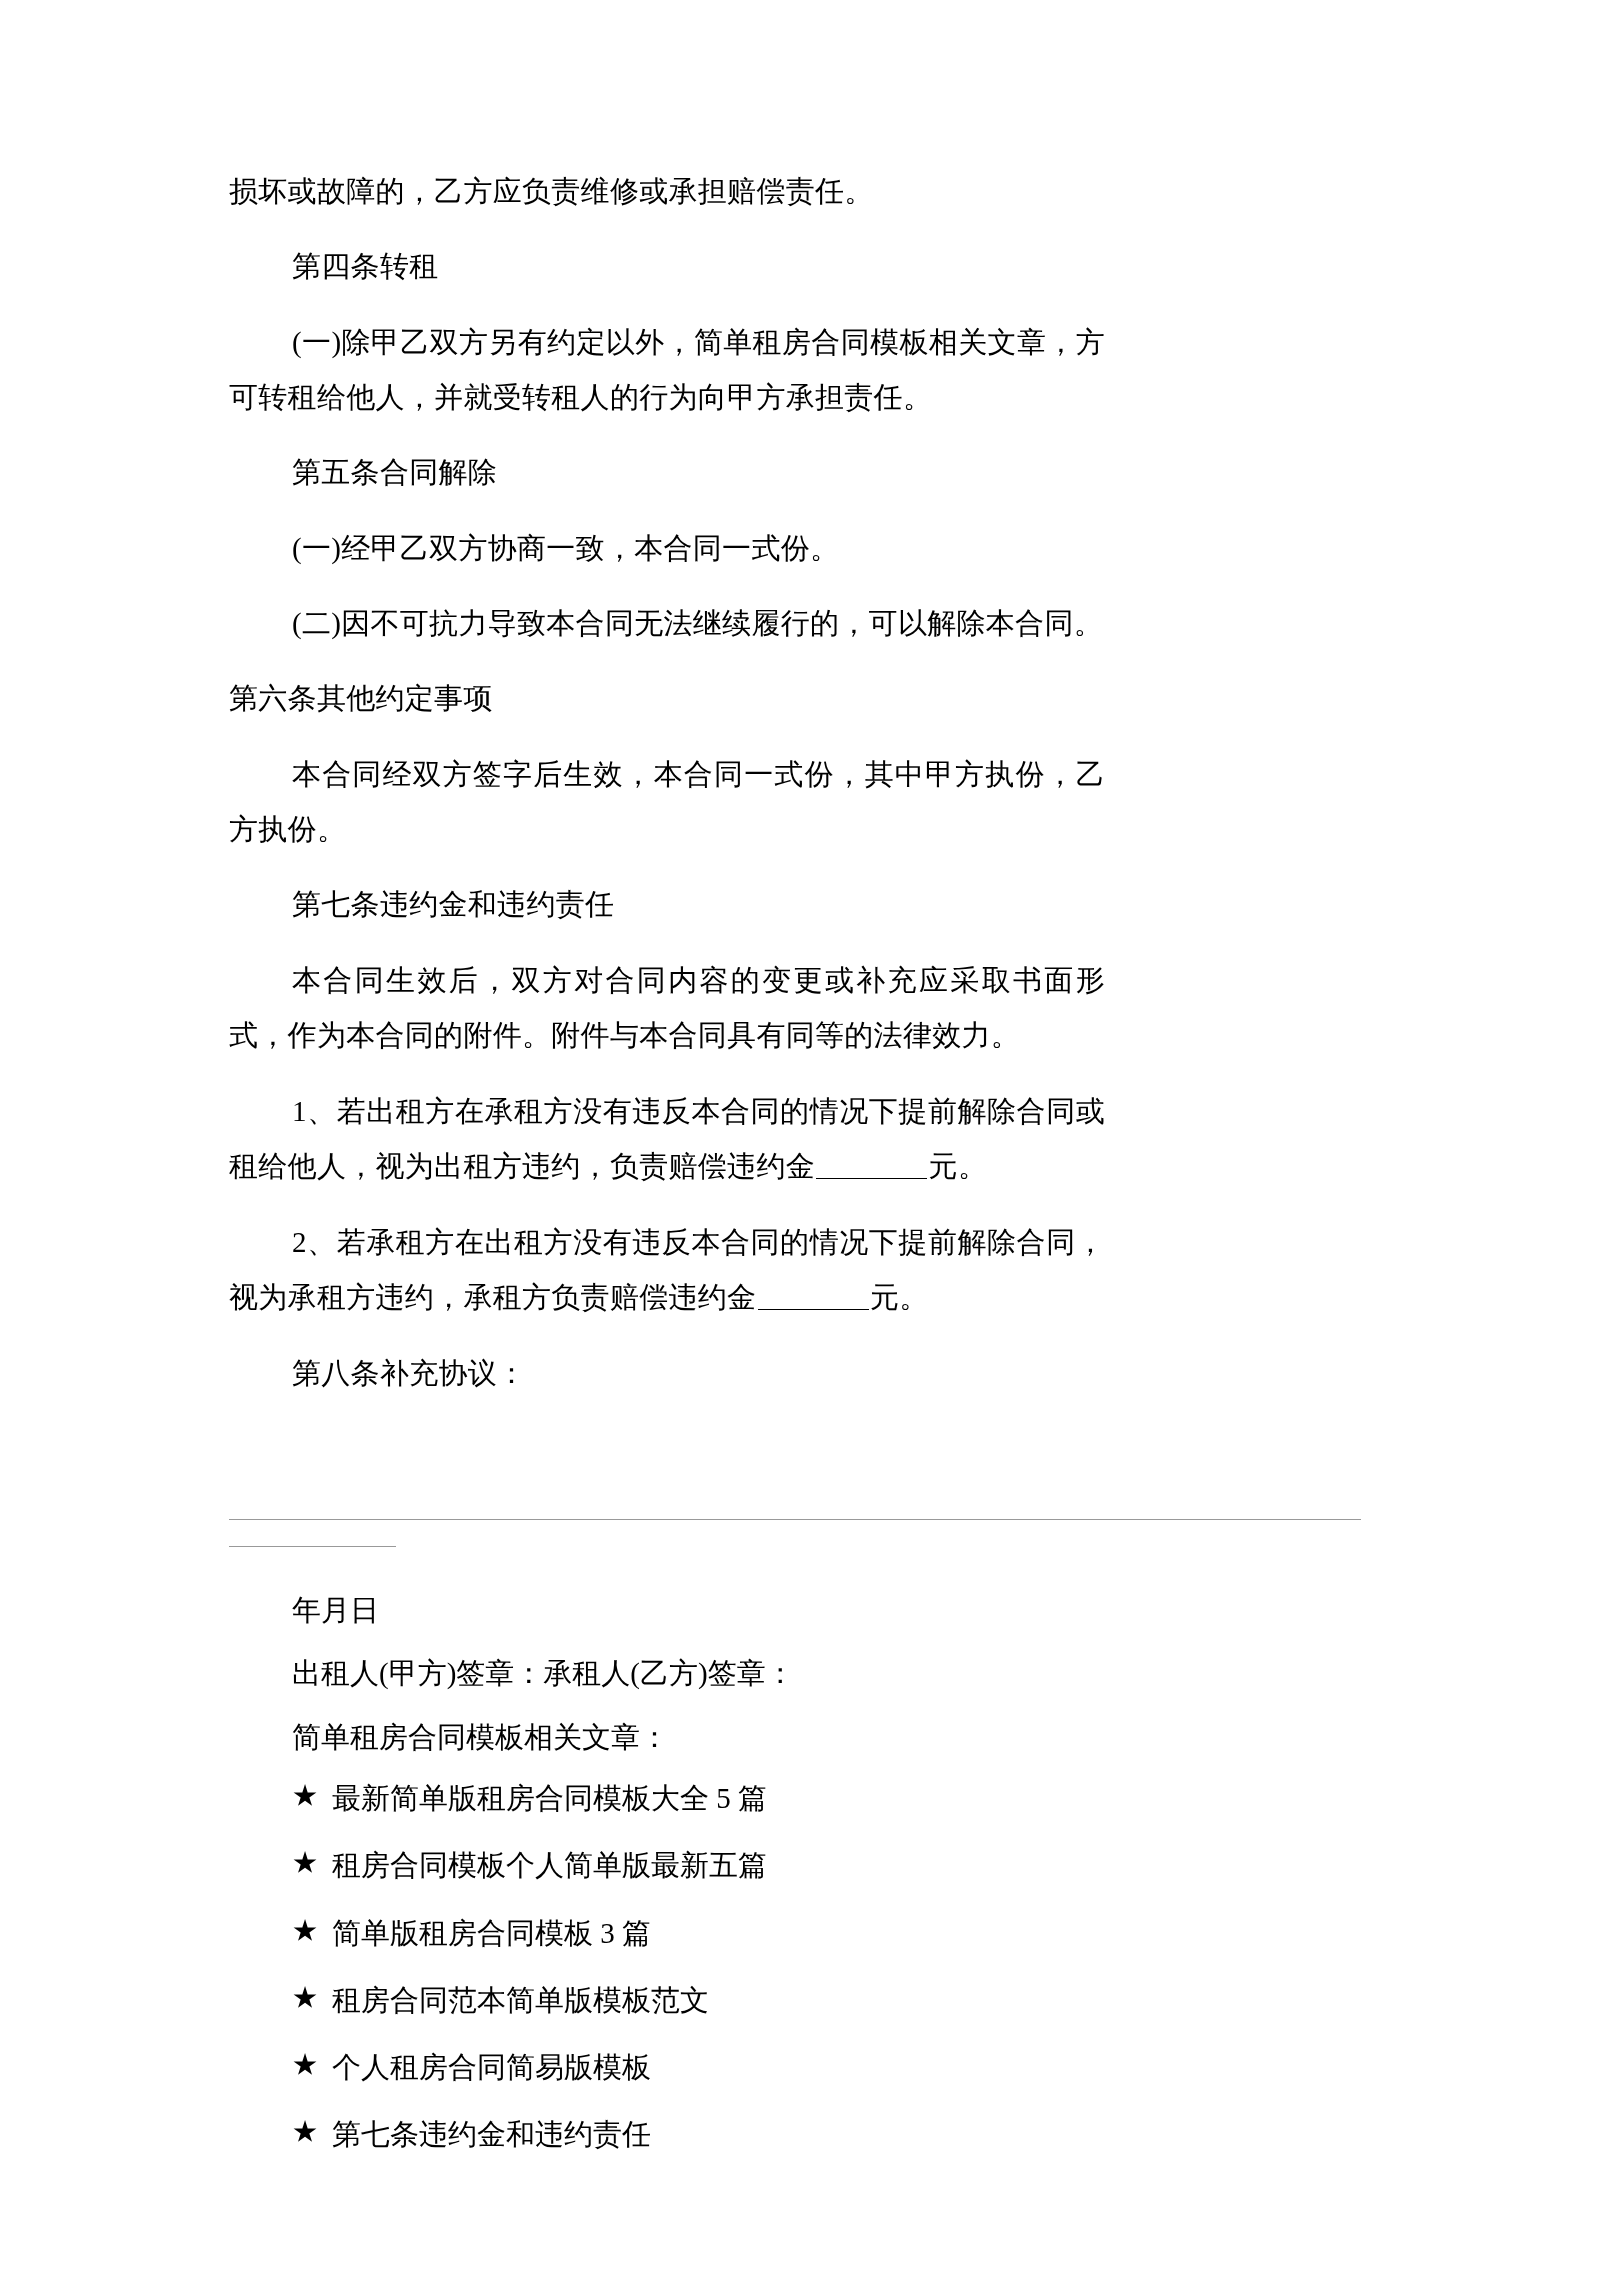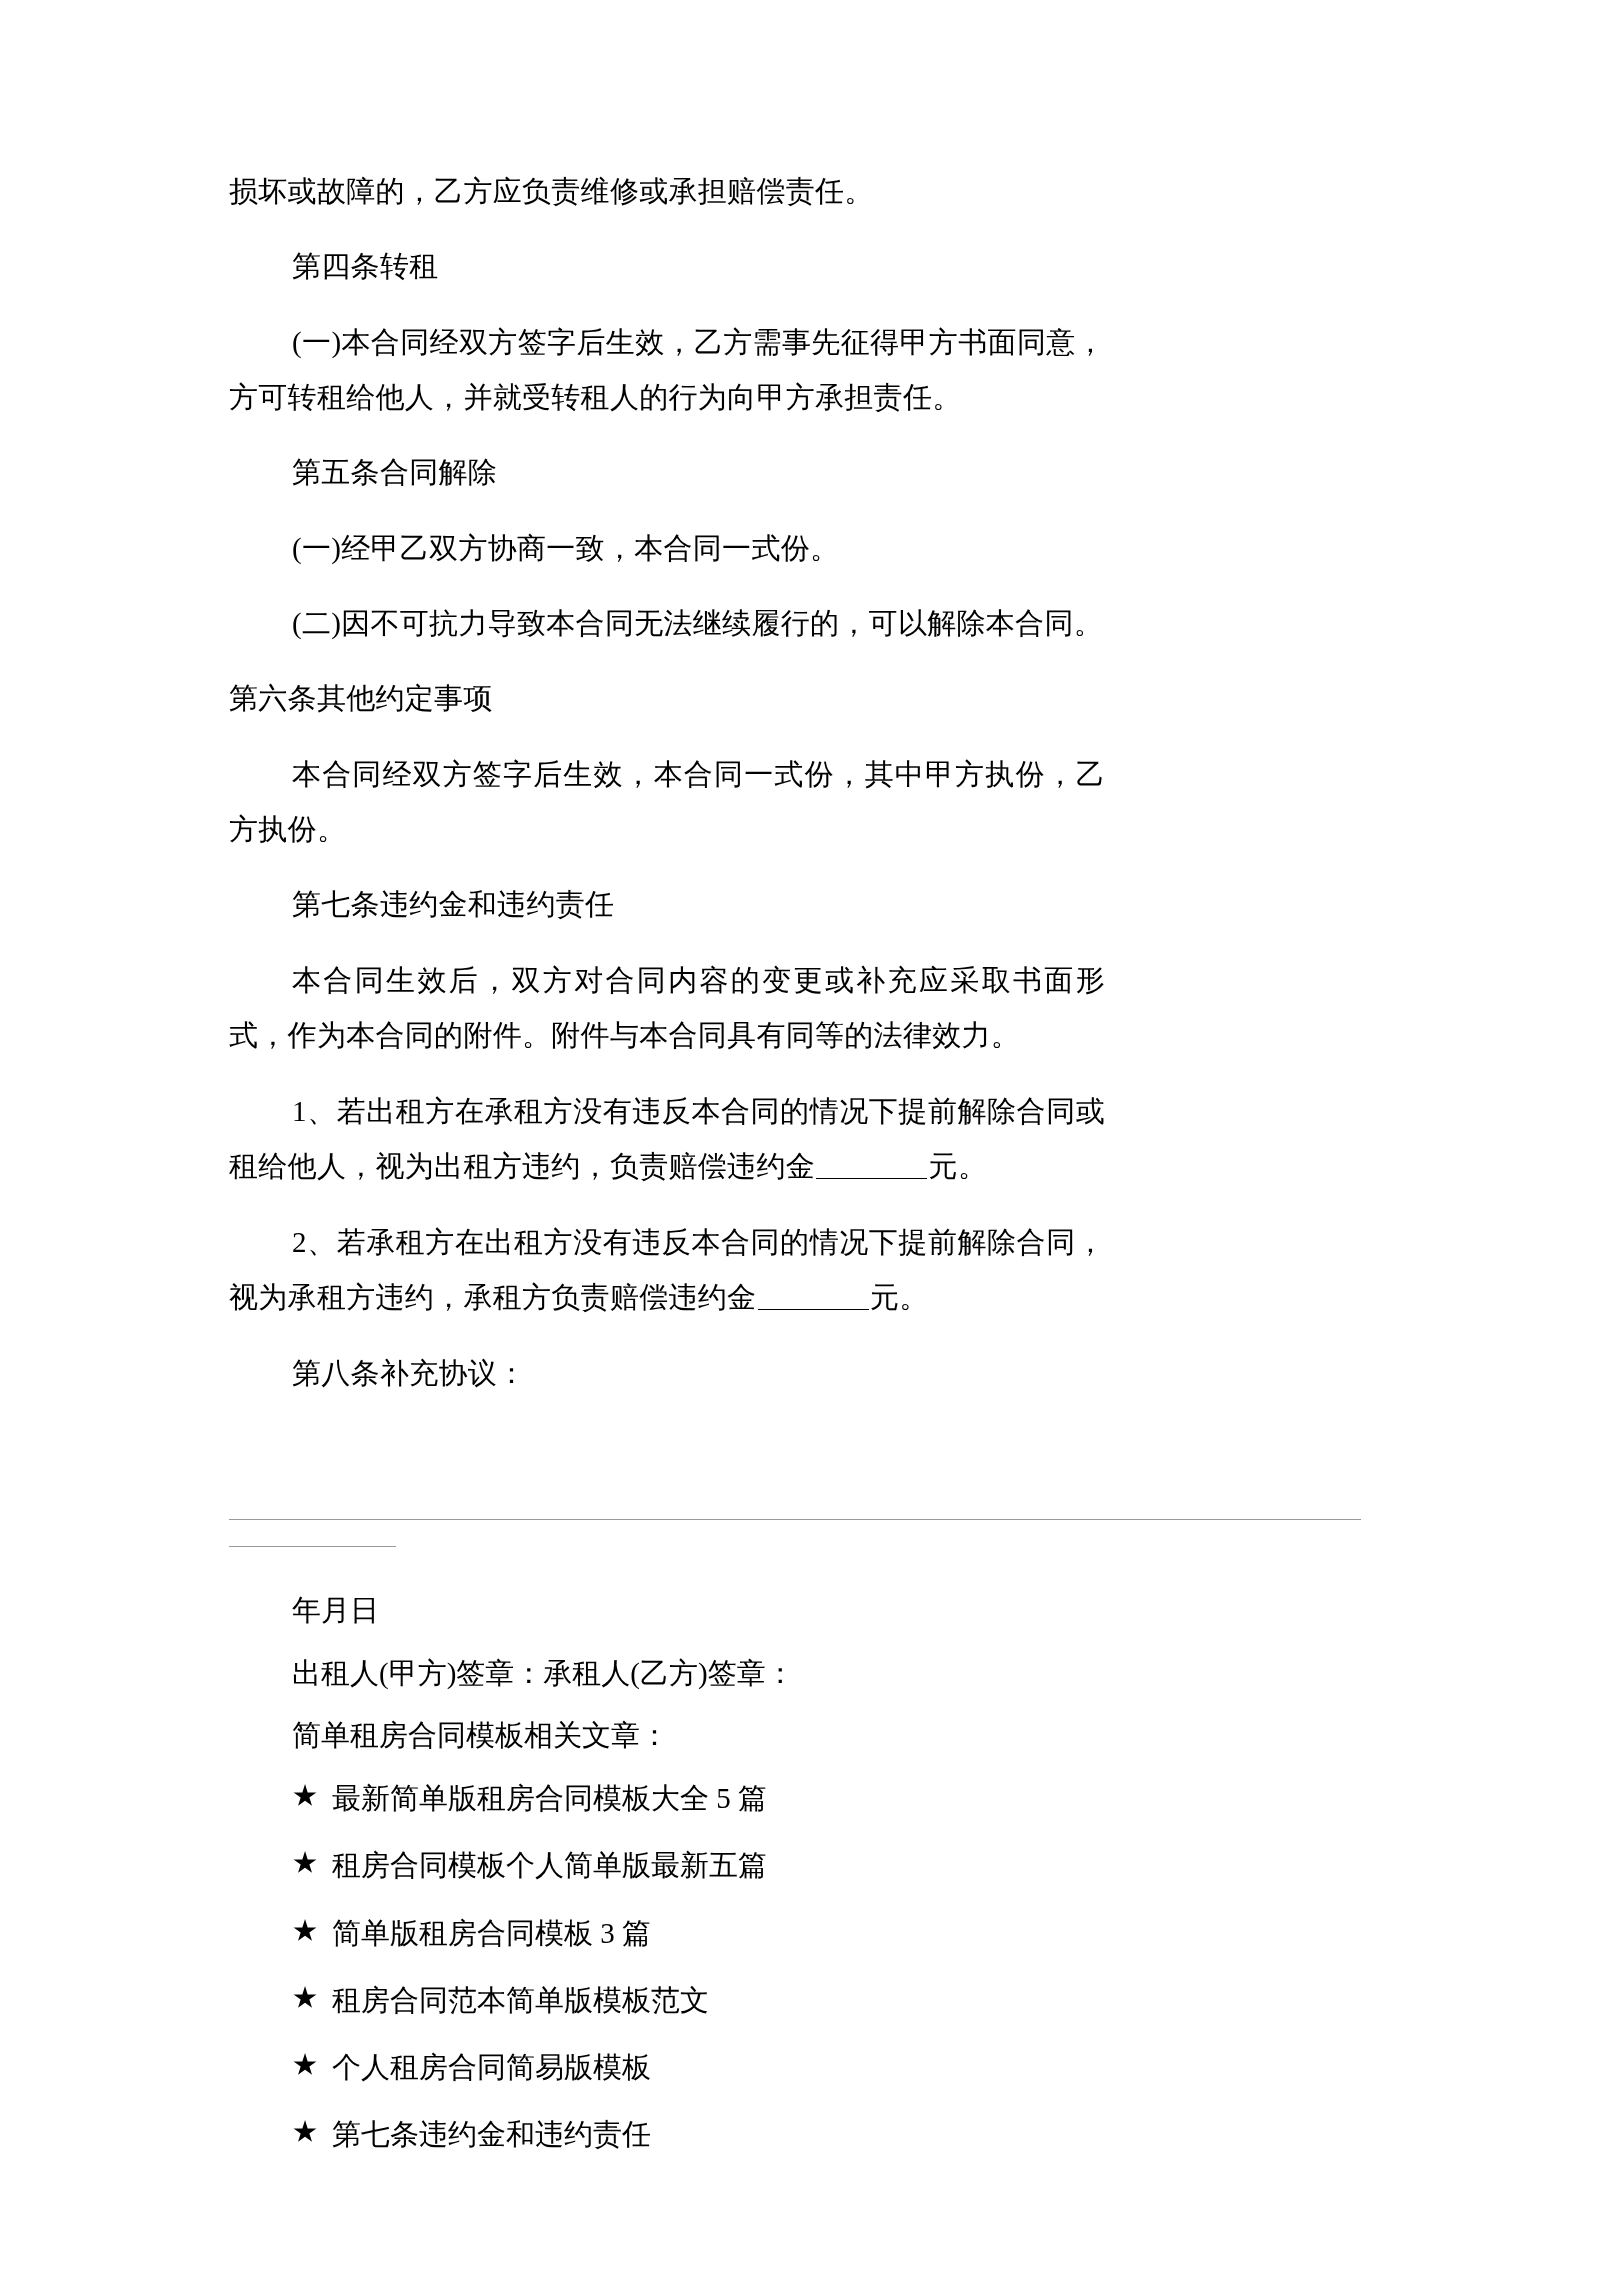--- a/index.html
+++ b/index.html
@@ -64,21 +64,20 @@
     font-size: 29px;
     line-height: 1.92;
     text-indent: 63px;
     margin: 0 0 7.9px 0;
   }
   .rel-title {
     font-size: 29px;
     line-height: 1.92;
     text-indent: 63px;
     margin: 6.5px 0 11.8px 0;
-    font-family: Liberation Mono, monospace;
   }
   .rel-list {
     list-style: none;
     margin: 0;
     padding: 0;
   }
   .rel-item {
     font-size: 29px;
     line-height: 1.45;
     margin: 0 0 25px 0;
@@ -92,21 +91,21 @@
     font-size: 26px;
   }
 </style>
 </head>
 <body>
 
 <div class="page">
 
   <p class="para noindent">损坏或故障的，乙方应负责维修或承担赔偿责任。</p>
   <p class="para indent">第四条转租</p>
-  <p class="para indent">(一)本合同经双方签字后生效，乙方需事先征得甲方书面同意，方可转租给他人，并就受转租人的行为向甲方承担责任。</p>
+  <p class="para indent">(一)除甲乙双方另有约定以外，简单租房合同模板相关文章，方可转租给他人，并就受转租人的行为向甲方承担责任。</p>
   <p class="para indent">第五条合同解除</p>
   <p class="para indent">(一)经甲乙双方协商一致，本合同一式份。</p>
   <p class="para indent">(二)因不可抗力导致本合同无法继续履行的，可以解除本合同。</p>
   <p class="para noindent">第六条其他约定事项</p>
   <p class="para indent">本合同经双方签字后生效，本合同一式份，其中甲方执份，乙方执份。</p>
   <p class="para indent">第七条违约金和违约责任</p>
   <p class="para indent">本合同生效后，双方对合同内容的变更或补充应采取书面形式，作为本合同的附件。附件与本合同具有同等的法律效力。</p>
 
   <p class="para indent"><span>1、若出租方在承租方没有违反本合同的情况下提前解除合同或租给他人，视为出租方违约，负责赔偿违约金</span><span class="blank-line"></span><span>元。</span></p>
 

